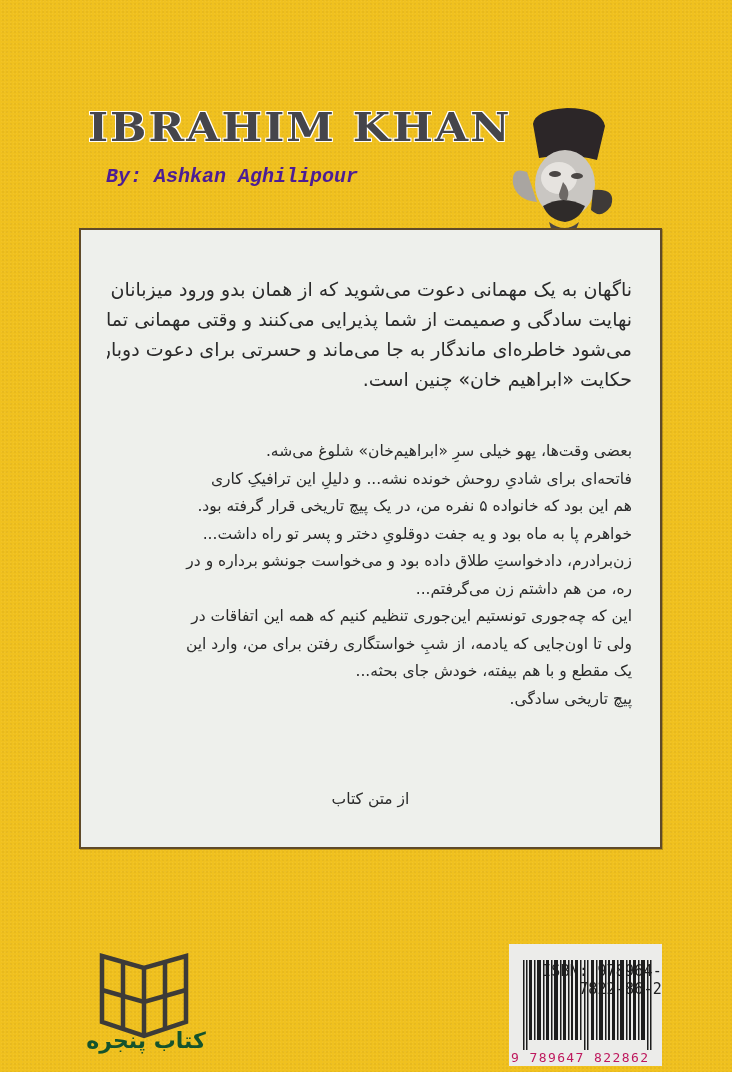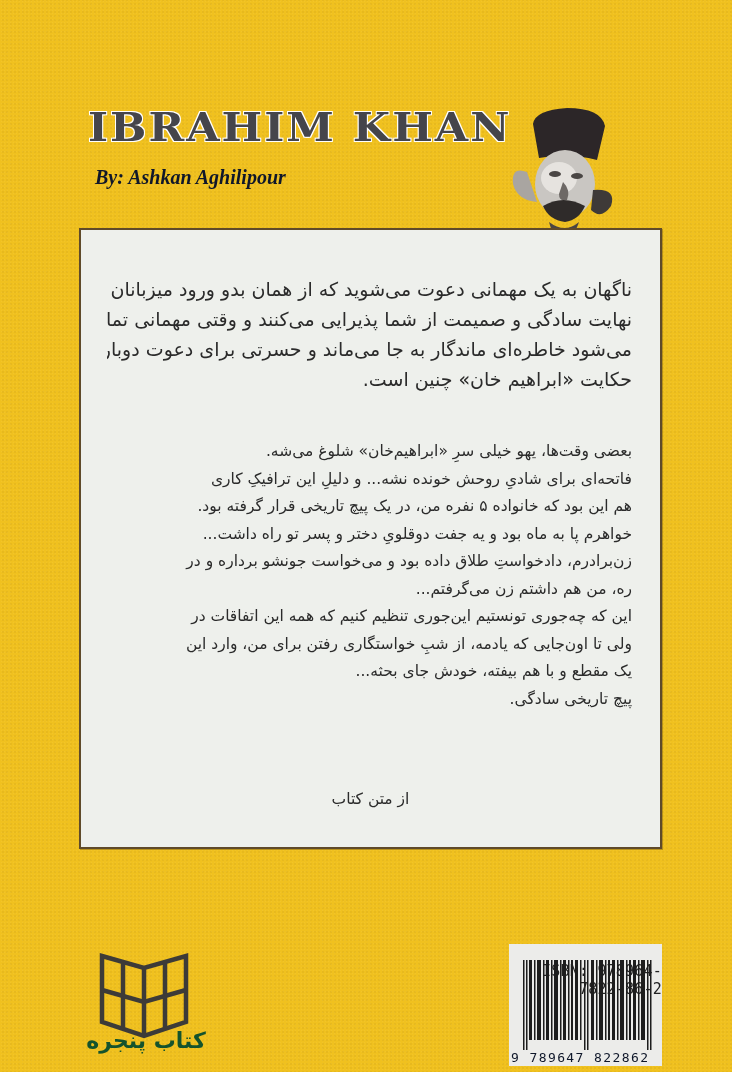--- a/index.html
+++ b/index.html
@@ -28,27 +28,27 @@
       font-weight: bold;
       letter-spacing: 2px;
       color: #45454b;
       text-shadow: 1px 1px 0 #ffffff, -1px -1px 0 #ffffff, 1px -1px 0 #ffffff, -1px 1px 0 #ffffff;
       transform: scaleY(0.92);
       transform-origin: left top;
       line-height: 1;
     }
     .author {
       position: absolute;
-      left: 95px;
+      left: 106px;
       top: 167px;
-      font-family: Liberation Serif, serif;
+      font-family: Liberation Mono, monospace;
       font-style: italic;
       font-weight: bold;
       font-size: 20px;
-      color: #0f172a;
+      color: #4c1d95;
       line-height: 1;
     }
     .portrait {
       position: absolute;
       left: 505px;
       top: 102px;
       width: 120px;
       height: 140px;
     }
     .textbox {
@@ -145,21 +145,21 @@
       width: 132px;
       height: 90px;
     }
     .barcode-digits {
       position: absolute;
       left: 2px;
       right: 2px;
       bottom: 2px;
       font-family: "DejaVu Sans Mono", monospace;
       font-size: 13px;
-      color: #0f172a;
+      color: #be185d;
       letter-spacing: 1.4px;
       background: transparent;
       line-height: 1;
     }
   </style>
 </head>
 <body>
 
 <div class="title">IBRAHIM KHAN</div>
 <div class="author">By: Ashkan Aghilipour</div>

